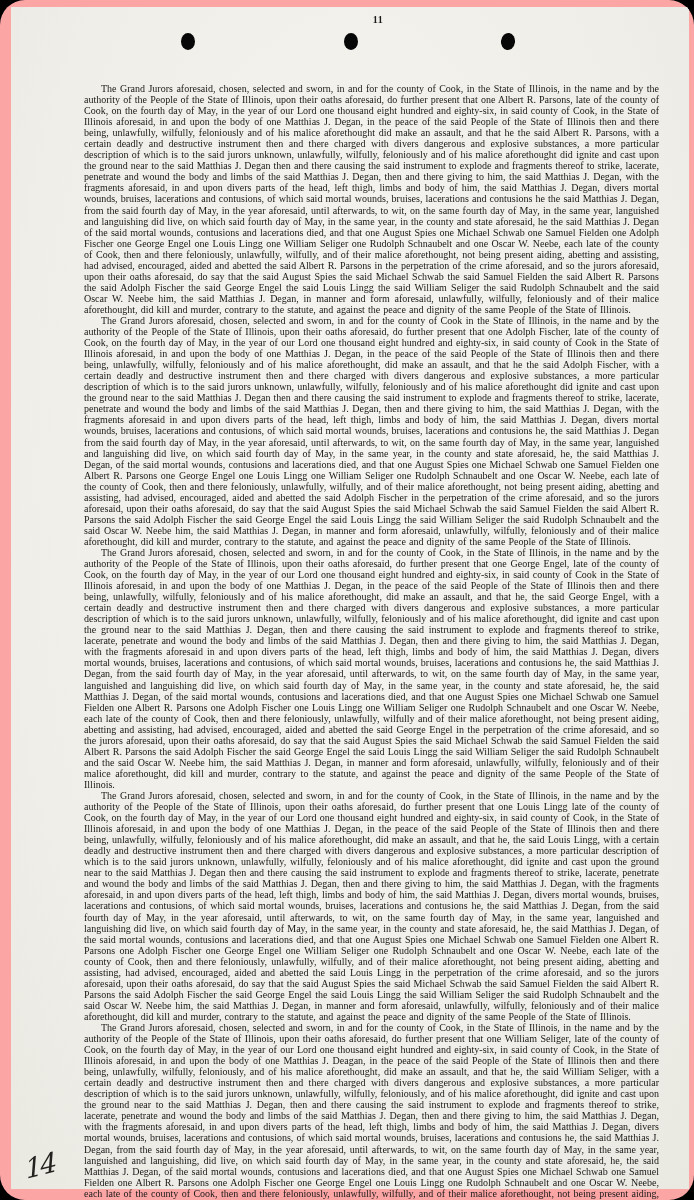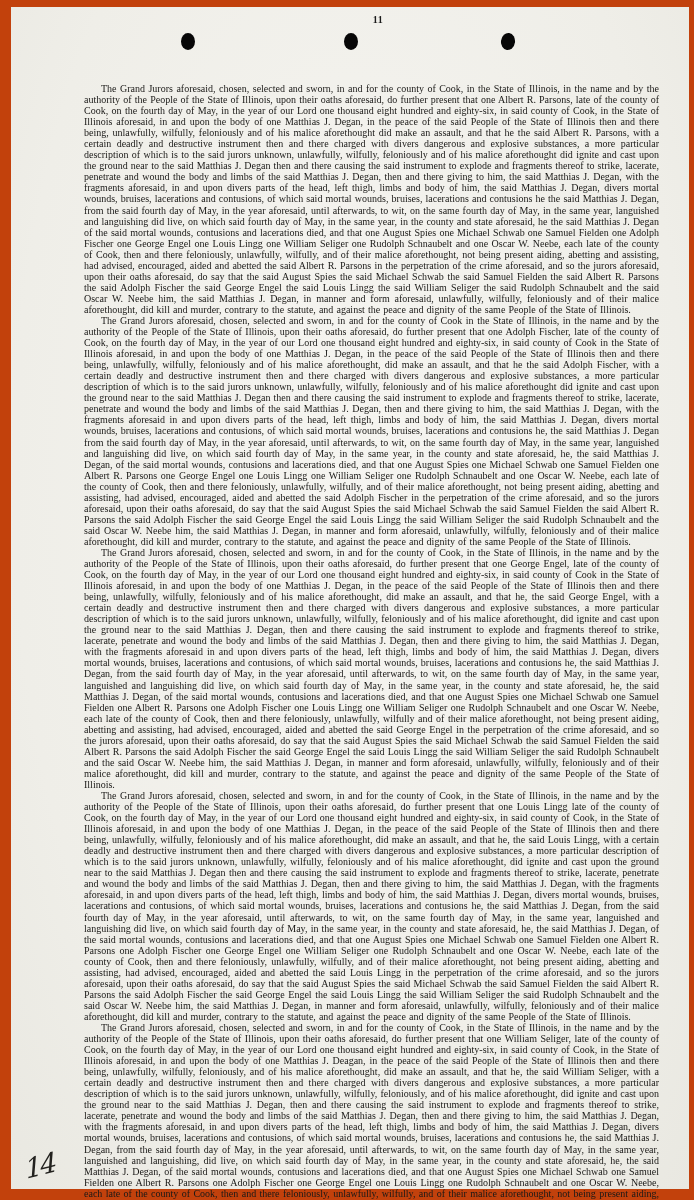--- a/index.html
+++ b/index.html
@@ -4,23 +4,24 @@
 <style>
   html, body {
     margin: 0;
     padding: 0;
     background: #000;
   }
   .scan {
     position: relative;
     width: 694px;
     height: 1200px;
-    background: #c2410c;
+    background: #fca5a5;
     overflow: hidden;
     font-family: "Liberation Serif", serif;
+    border-radius: 25px;
   }
   .page {
     position: absolute;
     left: 11px;
     top: 7px;
     right: 5px;
     bottom: 11px;
     background: #f2f1ec;
     background-image: radial-gradient(ellipse at 50% 40%, #f6f5f1 0%, #efeee8 70%, #e9e8e1 100%);
   }

